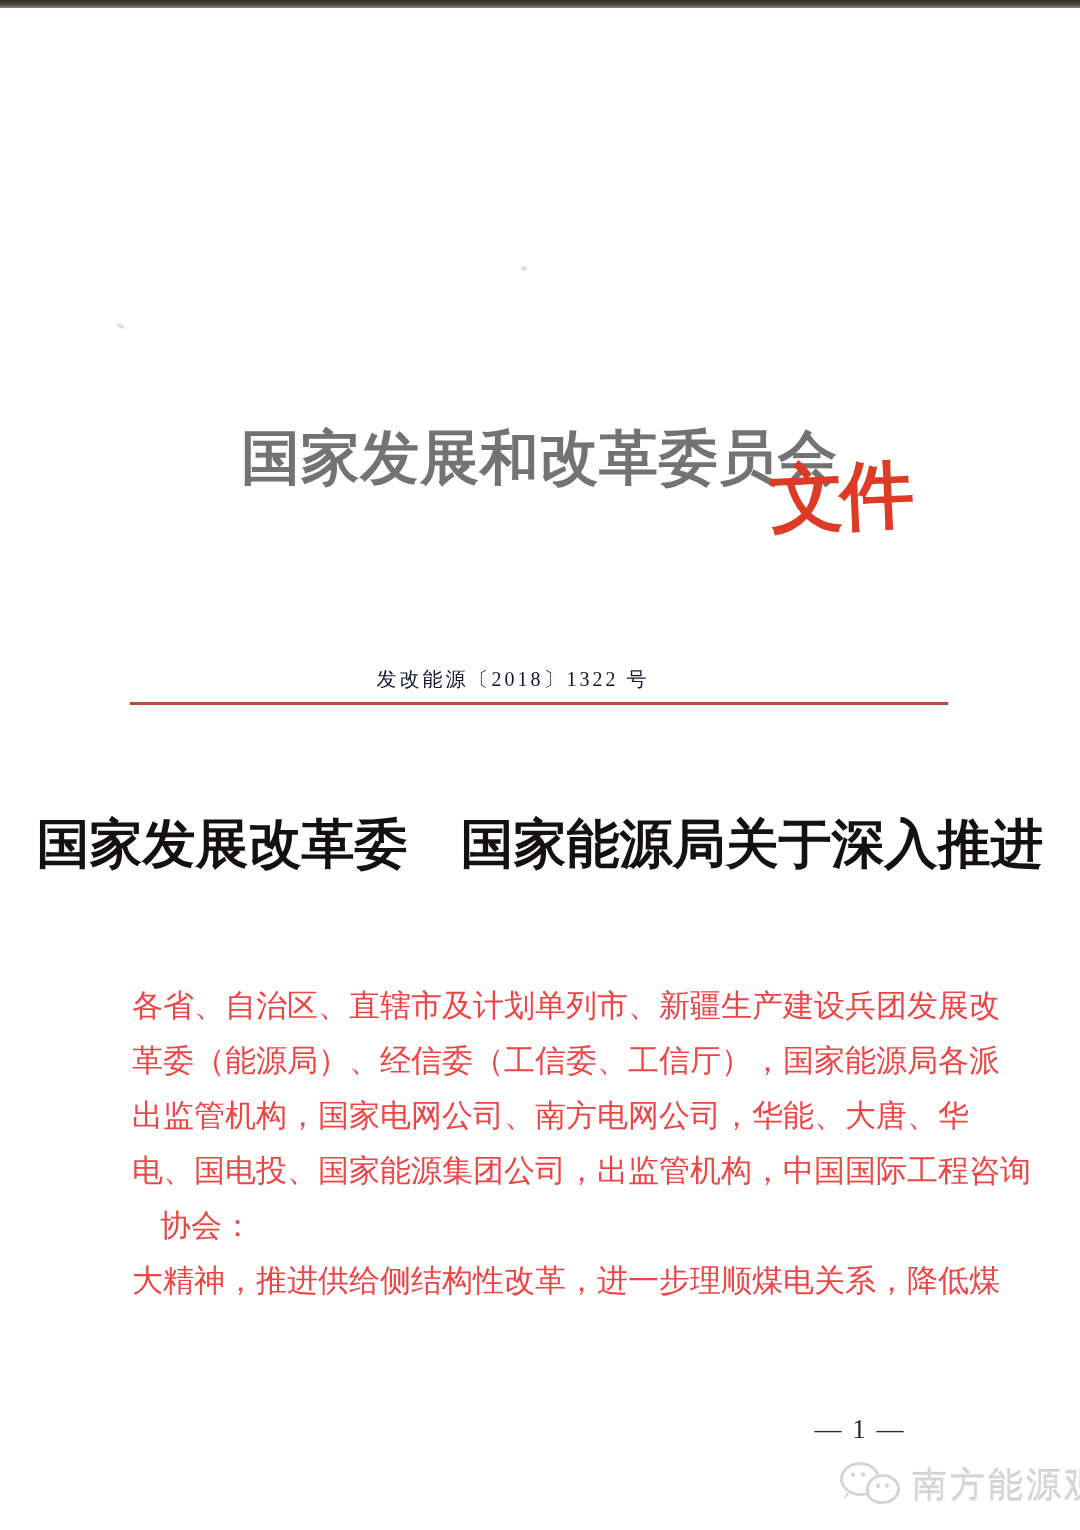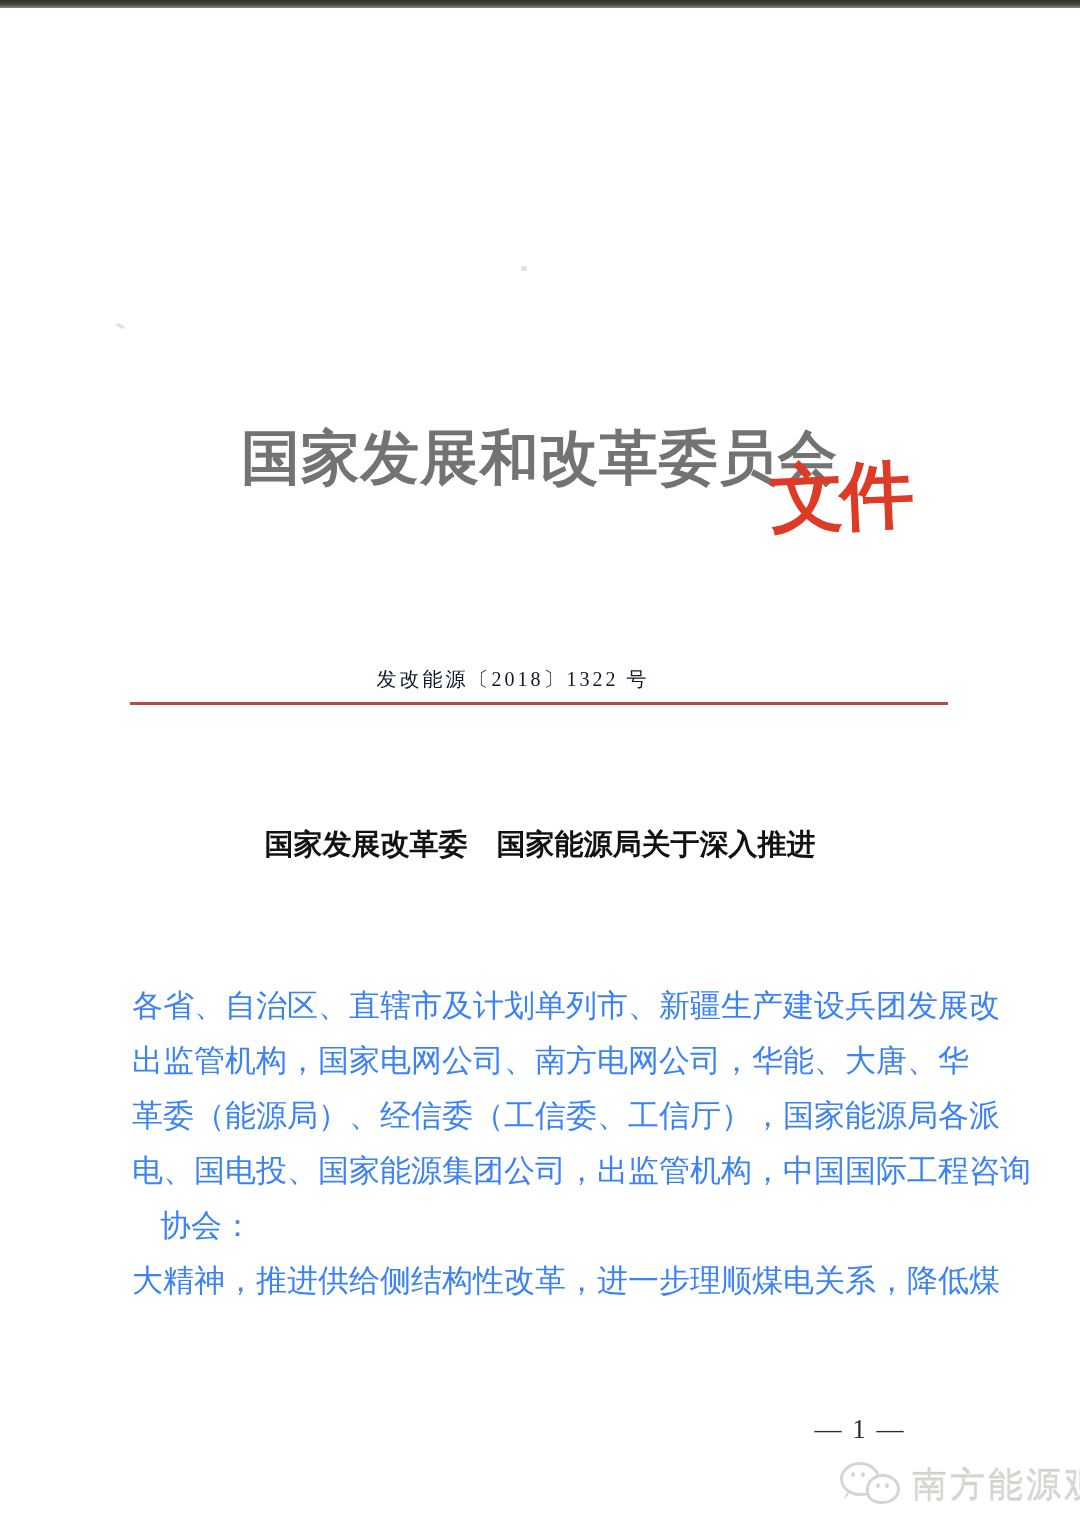--- a/index.html
+++ b/index.html
@@ -50,26 +50,26 @@
   }
   .red-rule{
     position:absolute;left:130px;top:702px;width:818px;height:3px;
     background:#b24f41;
   }
   .doc-title{
     position:absolute;left:0;top:812px;width:1080px;
     text-align:center;
     color:#141210;
     font-weight:700;
-    font-size:29px;
+    font-size:53px;
   }
   .title-line{line-height:65px;}
   .body-text{
     position:absolute;left:132px;top:978px;width:810px;
-    color:#3b82f6;
+    color:#ef4444;
     font-size:31px;
   }
   .bline{
     height:55px;line-height:55px;
     text-align:justify;
     text-align-last:justify;
     white-space:nowrap;
   }
   .bline.short{text-align-last:left;margin-left:28px;}
   .bline.indent{text-indent:64px;}
@@ -135,22 +135,22 @@
   <div class="doc-number">发改能源〔2018〕1322 号</div>
 
   <div class="red-rule"></div>
 
   <div class="doc-title">
     <div class="title-line">国家发展改革委　国家能源局关于深入推进</div>
   </div>
 
   <div class="body-text">
     <div class="bline">各省、自治区、直辖市及计划单列市、新疆生产建设兵团发展改</div>
+    <div class="bline">革委（能源局）、经信委（工信委、工信厅），国家能源局各派</div>
     <div class="bline">出监管机构，国家电网公司、南方电网公司，华能、大唐、华</div>
-    <div class="bline">革委（能源局）、经信委（工信委、工信厅），国家能源局各派</div>
     <div class="bline">电、国电投、国家能源集团公司，出监管机构，中国国际工程咨询</div>
     <div class="bline short">协会：</div>
     <div class="bline">大精神，推进供给侧结构性改革，进一步理顺煤电关系，降低煤</div>
   </div>
 
   <div class="page-num">— 1 —</div>
 
   <div class="watermark">
     <span class="wm-icon">
       <span class="wm-bubble-big">

